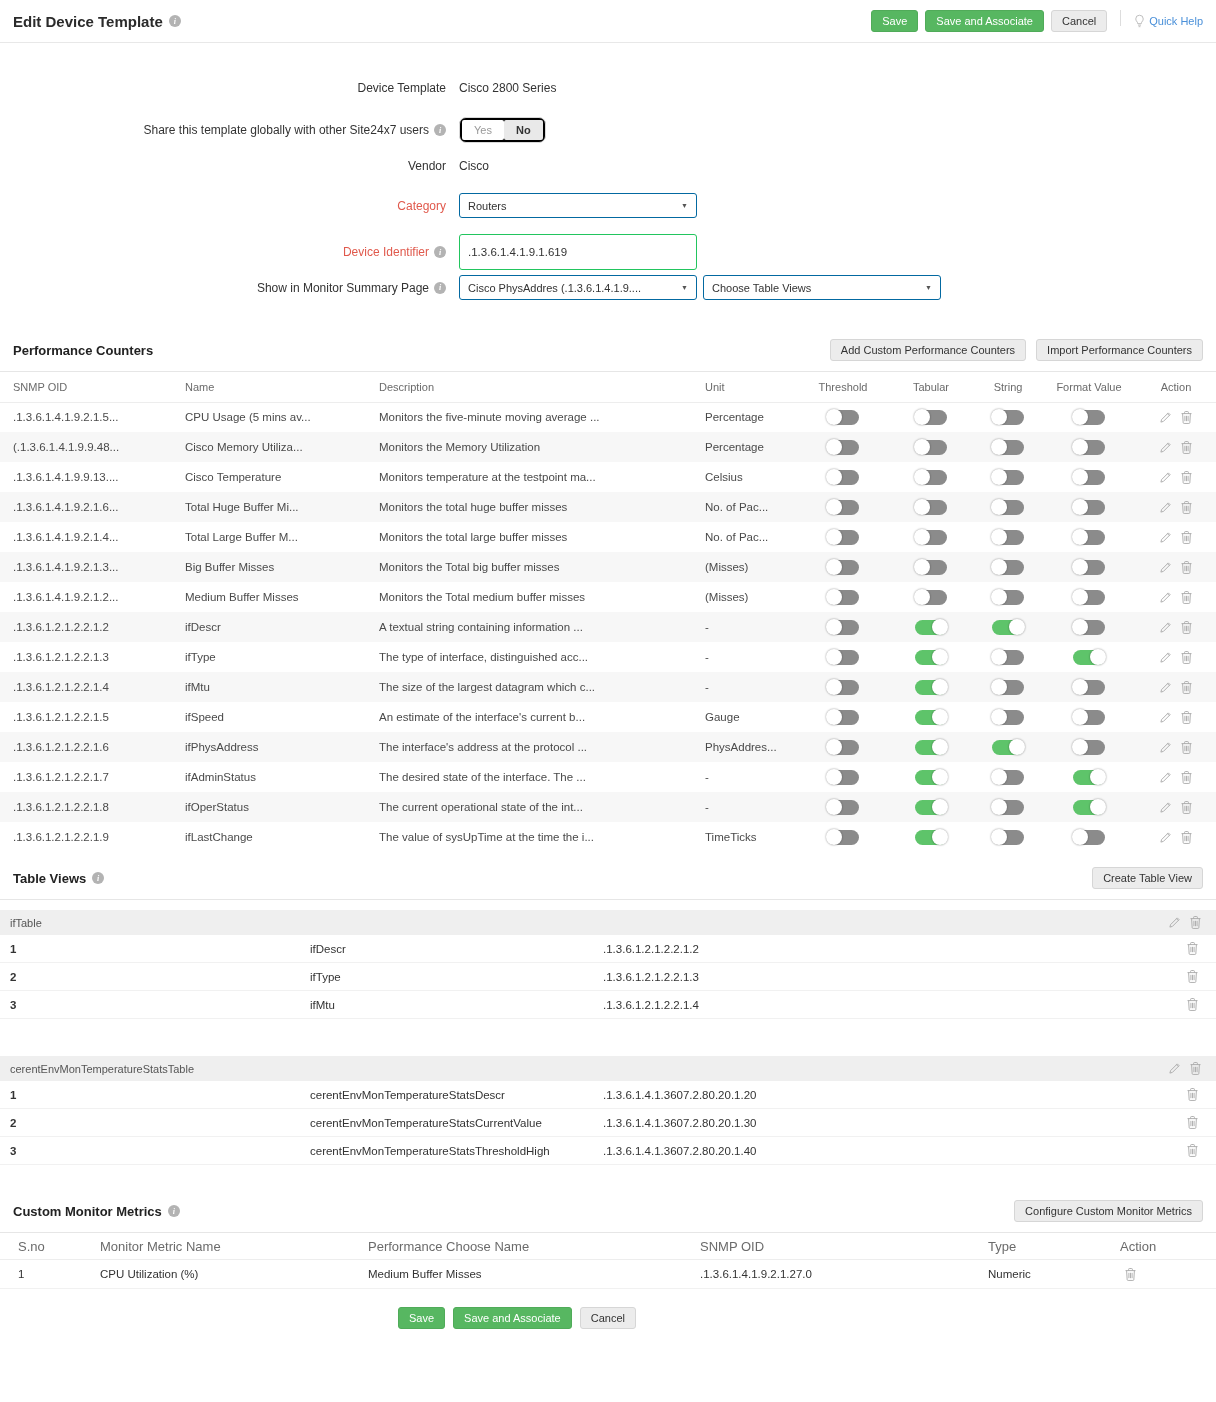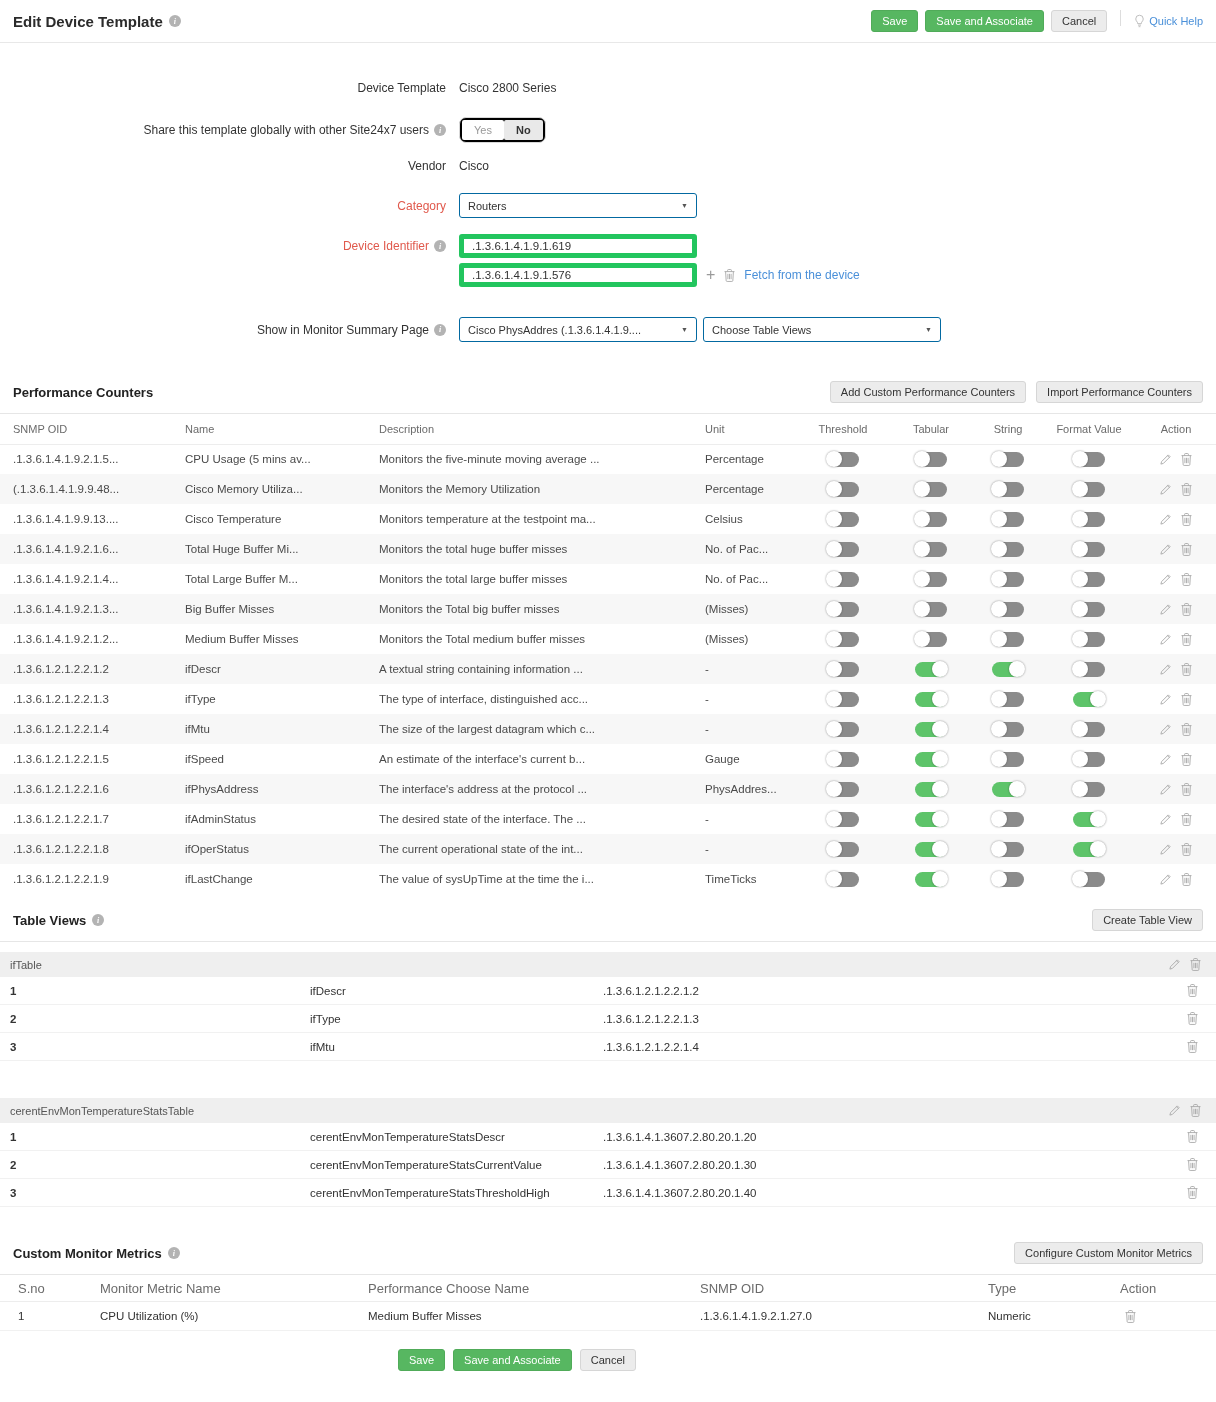--- a/index.html
+++ b/index.html
@@ -31,21 +31,21 @@
   .seg-toggle { display:inline-flex; border:1px solid #d9d9d9; border-radius:7px; background:#000000; padding:2px; }
   .seg { font-size:11px; padding:4px 12px; border-radius:2px; cursor:pointer; }
   .seg.off-state { color:#999; background:#fff; }
   .seg.selected { color:#333; background:#e9e9e9; font-weight:700; }
 
   .select { width:238px; height:25px; border:1px solid #0369a1; border-radius:3px; background:#fff;
             display:inline-flex; align-items:center; padding:0 8px; font-size:11px; color:#333; cursor:pointer; }
   .select .sel-text { flex:1; overflow:hidden; white-space:nowrap; text-overflow:ellipsis; }
   .caret { font-size:7px; color:#555; margin-left:6px; }
 
-  .text-input { width:238px; height:24px; border:5px solid #22c55e; border-radius:3px; padding:0 8px;
+  .text-input { width:238px; height:36px; border:1px solid #22c55e; border-radius:3px; padding:0 8px;
                 font-size:11.5px; color:#333; font-family:"Liberation Sans", sans-serif; }
   .id-row-extra { display:flex; align-items:center; gap:9px; margin-left:9px; }
   .plus-icon { font-size:16px; color:#9a9a9a; cursor:pointer; line-height:1; }
   .link { color:#4a90d9; font-size:12px; cursor:pointer; text-decoration:none; }
 
   
   .section-header { display:flex; align-items:center; padding:9px 13px 10px; border-bottom:1px solid #e6e6e6; }
   .section-title { font-size:13px; font-weight:700; color:#222; display:flex; align-items:center; gap:6px; }
   .section-buttons { margin-left:auto; display:flex; gap:10px; }
   .mt30 { margin-top:30px; }
@@ -143,33 +143,20 @@
       <span class="caret">▼</span>
     </div>
   </div>
 
   <div class="form-row mb5">
     <div class="form-label red">
       <span>Device Identifier</span>
       <span class="info-icon">i</span>
     </div>
     <input class="text-input" value=".1.3.6.1.4.1.9.1.619" style="">
-  </div>
-  <div class="form-row mb30">
-    <div class="form-label"></div>
-    <input class="text-input" value=".1.3.6.1.4.1.9.1.576" style="">
-    <span class="id-row-extra">
-      <span class="plus-icon">+</span>
-      <span class="icon-btn" style="margin:0;">
-          <svg width="11" height="13" viewBox="0 0 11 13">
-            <path d="M0.5 2.6h10M3.6 2.6V1.4a0.9 0.9 0 0 1 0.9-0.9h2a0.9 0.9 0 0 1 0.9 0.9v1.2M1.6 2.6l0.55 8.9a1 1 0 0 0 1 0.95h4.7a1 1 0 0 0 1-0.95l0.55-8.9M3.9 4.8v5.4M5.5 4.8v5.4M7.1 4.8v5.4" fill="none" stroke="#a8a8a8" stroke-width="0.9"></path>
-          </svg>
-        </span>
-      <a class="link">Fetch from the device</a>
-    </span>
   </div>
 
   <div class="form-row">
     <div class="form-label">
       <span>Show in Monitor Summary Page</span>
       <span class="info-icon">i</span>
     </div>
     <div class="select">
       <span class="sel-text">Cisco PhysAddres (.1.3.6.1.4.1.9....</span>
       <span class="caret">▼</span>

